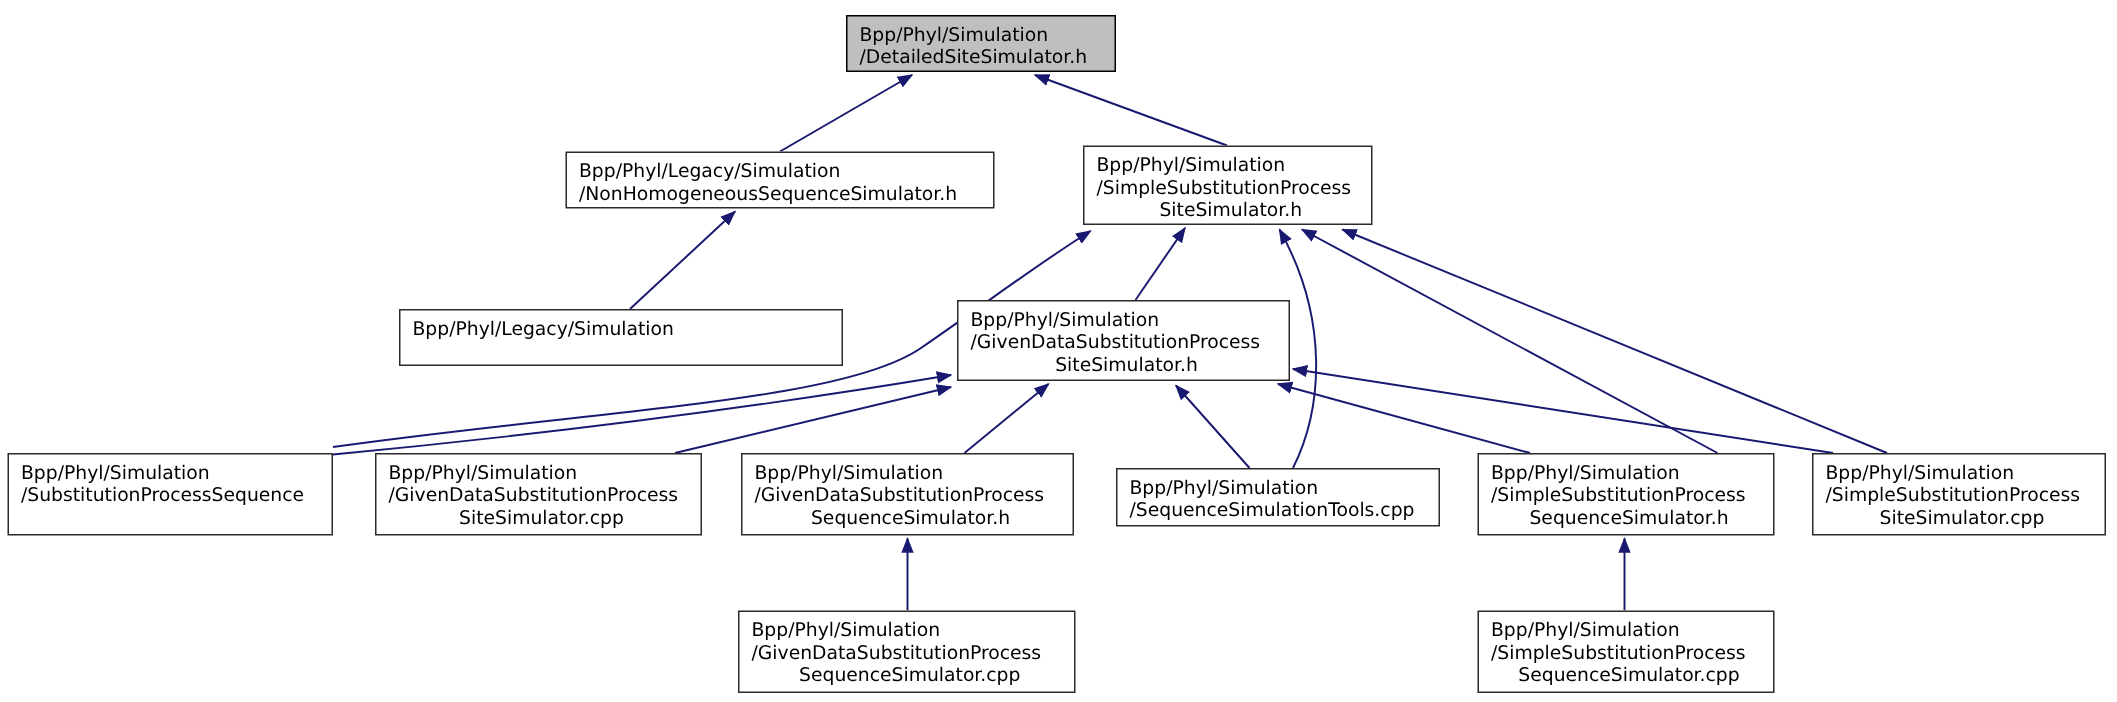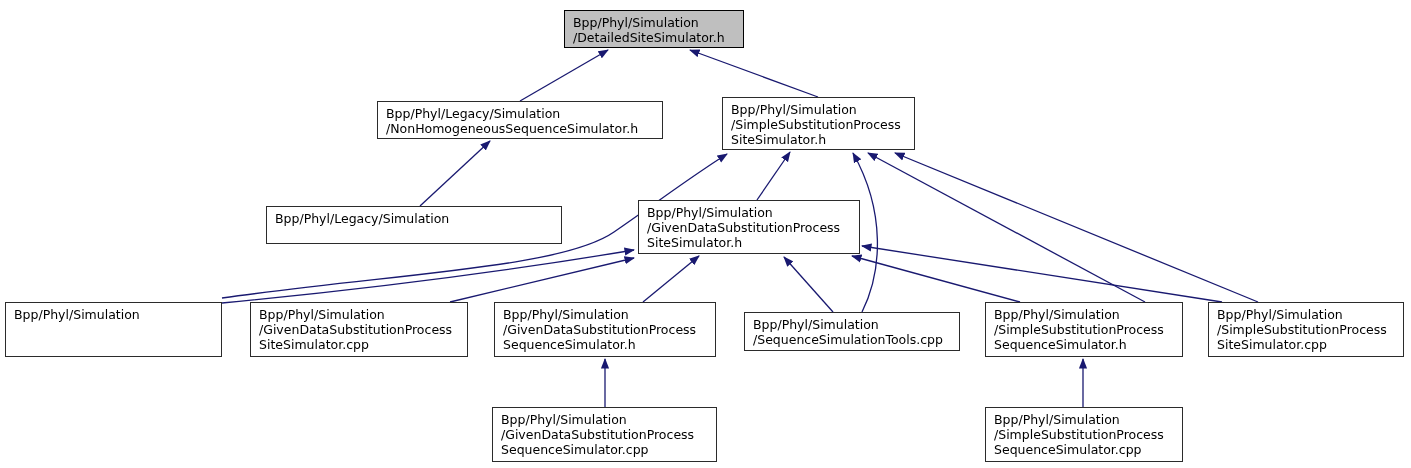--- a/index.html
+++ b/index.html
@@ -18,21 +18,21 @@
     border:1px solid #2b2b2b;
     color:#000000;
     font-size:12.5px;
     line-height:15px;
     padding:4px 4px 3px 8px;
     white-space:nowrap;
     text-align:left;
     cursor:pointer;
   }
   .node .line{display:block;}
-  .node .line:nth-child(3){text-align:left;}
+  .node .line:nth-child(3){text-align:center;}
   .node.root{
     background:#bfbfbf;
     border:1.5px solid #000000;
   }
 </style>
 </head>
 <body>
 
 <div id="canvas">
 
@@ -83,20 +83,21 @@
   </div>
 
   <div class="node" style="left:638px;top:200px;width:222px;height:54px;">
     <span class="line">Bpp/Phyl/Simulation</span>
     <span class="line">/GivenDataSubstitutionProcess</span>
     <span class="line">SiteSimulator.h</span>
   </div>
 
   <div class="node" style="left:5px;top:302px;width:217px;height:55px;">
     <span class="line">Bpp/Phyl/Simulation</span>
+    <span class="line">/SubstitutionProcessSequence</span>
   </div>
 
   <div class="node" style="left:250px;top:302px;width:218px;height:55px;">
     <span class="line">Bpp/Phyl/Simulation</span>
     <span class="line">/GivenDataSubstitutionProcess</span>
     <span class="line">SiteSimulator.cpp</span>
   </div>
 
   <div class="node" style="left:494px;top:302px;width:222px;height:55px;">
     <span class="line">Bpp/Phyl/Simulation</span>

